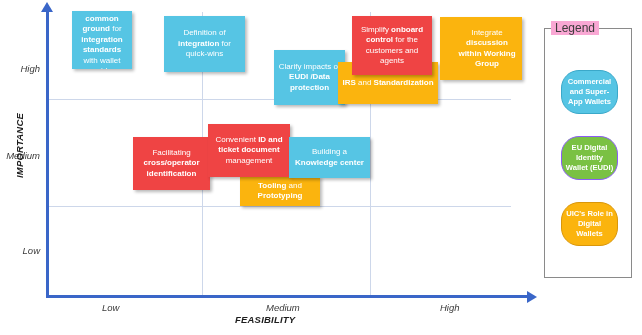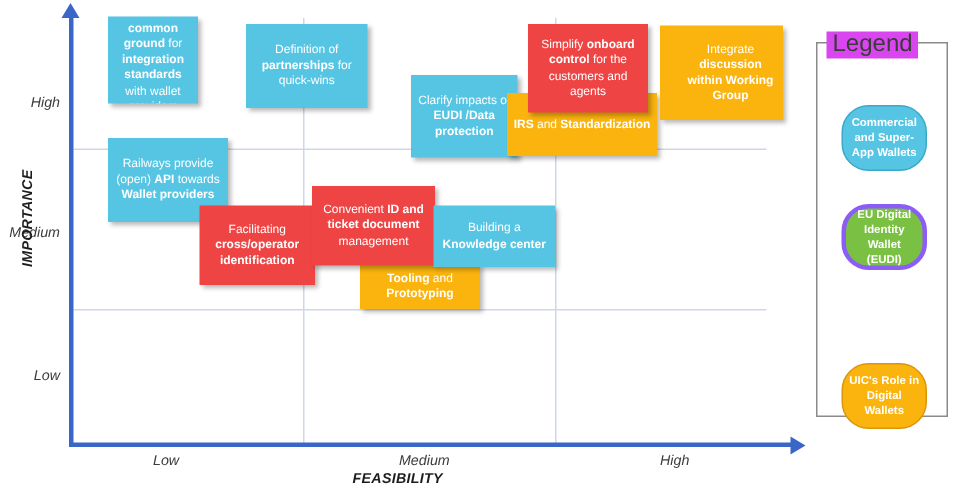--- a/index.html
+++ b/index.html
@@ -137,45 +137,45 @@
     width: 88px;
     height: 250px;
     border: 1.5px solid #8a8a8a;
     box-sizing: border-box;
     background: #ffffff;
   }
   #legend-title {
     position: absolute;
     left: 551px;
     top: 21px;
-    background: #d946ef;
+    background: #f9a8d4;
     padding: 0 4px;
-    font-size: 16px;
+    font-size: 12px;
     color: #3b3b3b;
     z-index: 3;
   }
   .legend-chip {
     position: absolute;
     left: 561px;
     width: 57px;
     box-sizing: border-box;
     border-radius: 18px;
     color: #ffffff;
     font-size: 7.6px;
     font-weight: bold;
     line-height: 10px;
     text-align: center;
     display: flex;
     align-items: center;
     justify-content: center;
     padding: 3px;
   }
   .lc-blue   { background: #56c5e4; border: 1px solid #3aa8c9; }
-  .lc-green  { background: #7ac143; border: 3px solid #8b5cf6; }
-  .lc-orange { background: #fbb40e; border: 1px solid #d9960a; margin-top: 40px; }
+  .lc-green  { background: #7ac143; border: 1px solid #8b5cf6; }
+  .lc-orange { background: #fbb40e; border: 1px solid #d9960a; }
 </style>
 </head>
 <body>
 
 <div id="canvas">
 
   <div class="grid-h" style="top:99px;"></div>
   <div class="grid-h" style="top:206px;"></div>
   <div class="grid-v" style="left:202px;"></div>
   <div class="grid-v" style="left:370px;"></div>
@@ -194,43 +194,40 @@
   <div class="tick" style="left:440px; top:302px;">High</div>
 
   <div class="axis-title" id="y-axis-title">IMPORTANCE</div>
   <div class="axis-title" id="x-axis-title">FEASIBILITY</div>
 
   <div class="card c-blue" style="left:72px; top:11px; width:60px; height:58px;">
     <span>Define a <b>common ground</b> for <b>integration standards</b> with wallet providers</span>
   </div>
 
   <div class="card c-blue" style="left:164px; top:16px; width:81px; height:56px;">
-    <span>Definition of <b>partnerships</b> for quick-wins</span>
+    <span>Definition of <b>integration</b> for quick-wins</span>
   </div>
 
 
   <div class="card c-blue" style="left:274px; top:50px; width:71px; height:55px;">
     <span>Clarify impacts of <b>EUDI /Data protection</b></span>
   </div>
 
   <div class="card c-orange" style="left:338px; top:62px; width:100px; height:42px;">
     <span><b>IRS</b> and <b>Standardization</b></span>
   </div>
 
   <div class="card c-green" style="left:352px; top:16px; width:80px; height:59px;">
     <span>Simplify <b>onboard control</b> for the customers and agents</span>
   </div>
 
   <div class="card c-orange" style="left:440px; top:17px; width:82px; height:63px;padding-left:16px;">
     <span>Integrate <b>discussion within Working Group</b></span>
   </div>
 
-  <div class="card c-blue" style="left:72px; top:92px; width:80px; height:56px;">
-    <span>Railways provide (open) <b>API</b> towards <b>Wallet providers</b></span>
-  </div>
 
   <div class="card c-green" style="left:133px; top:137px; width:77px; height:53px;">
     <span>Facilitating <b>cross/operator identification</b></span>
   </div>
 
   <div class="card c-orange" style="left:210px; top:176px; width:80px; height:30px;margin-left:30px;">
     <span><b>Tooling</b> and <b>Prototyping</b></span>
   </div>
 
   <div class="card c-green" style="left:208px; top:124px; width:82px; height:53px;">

